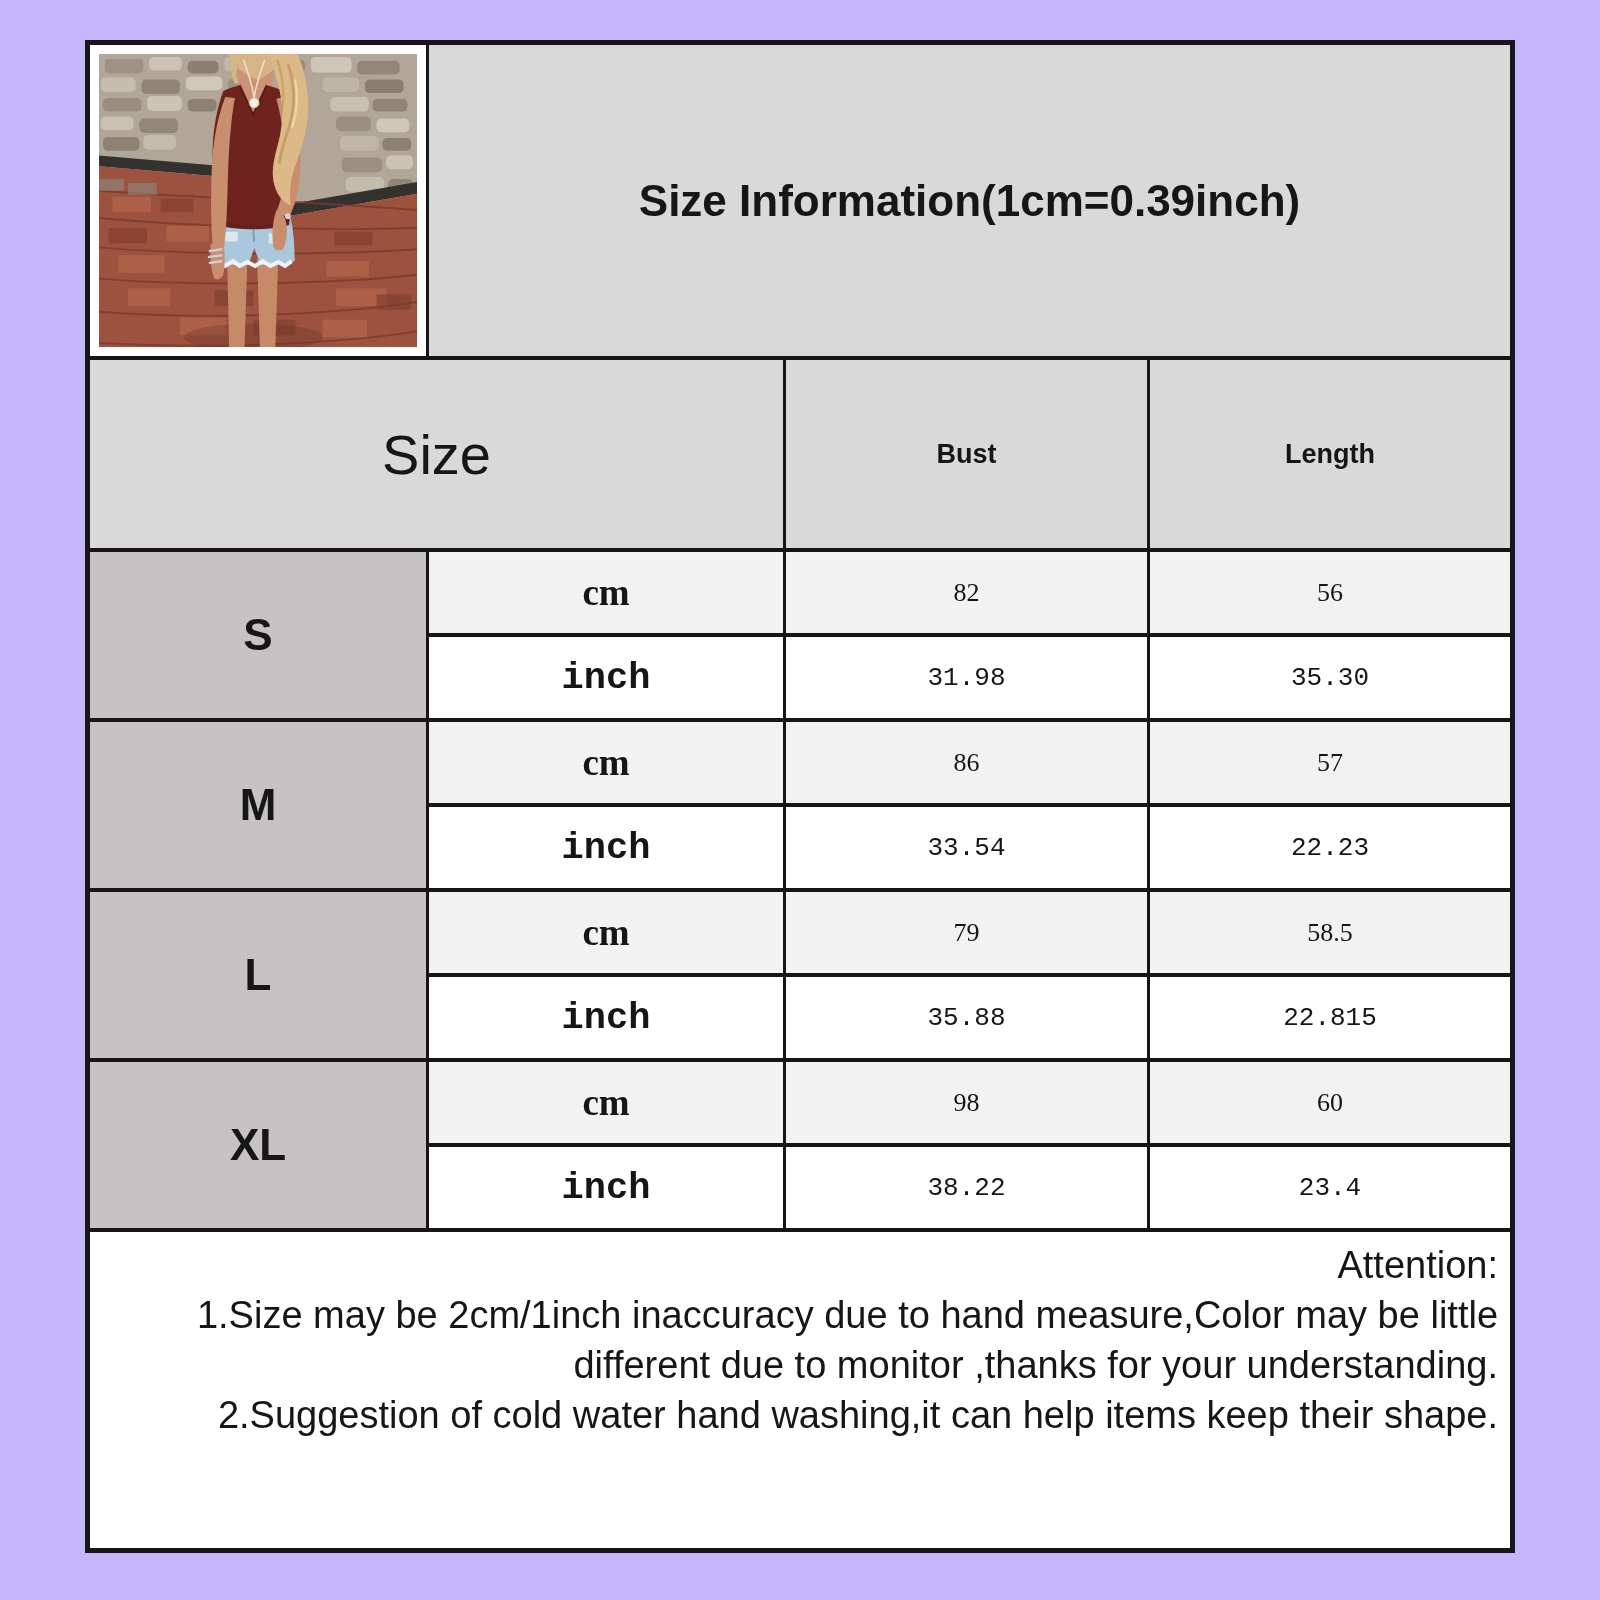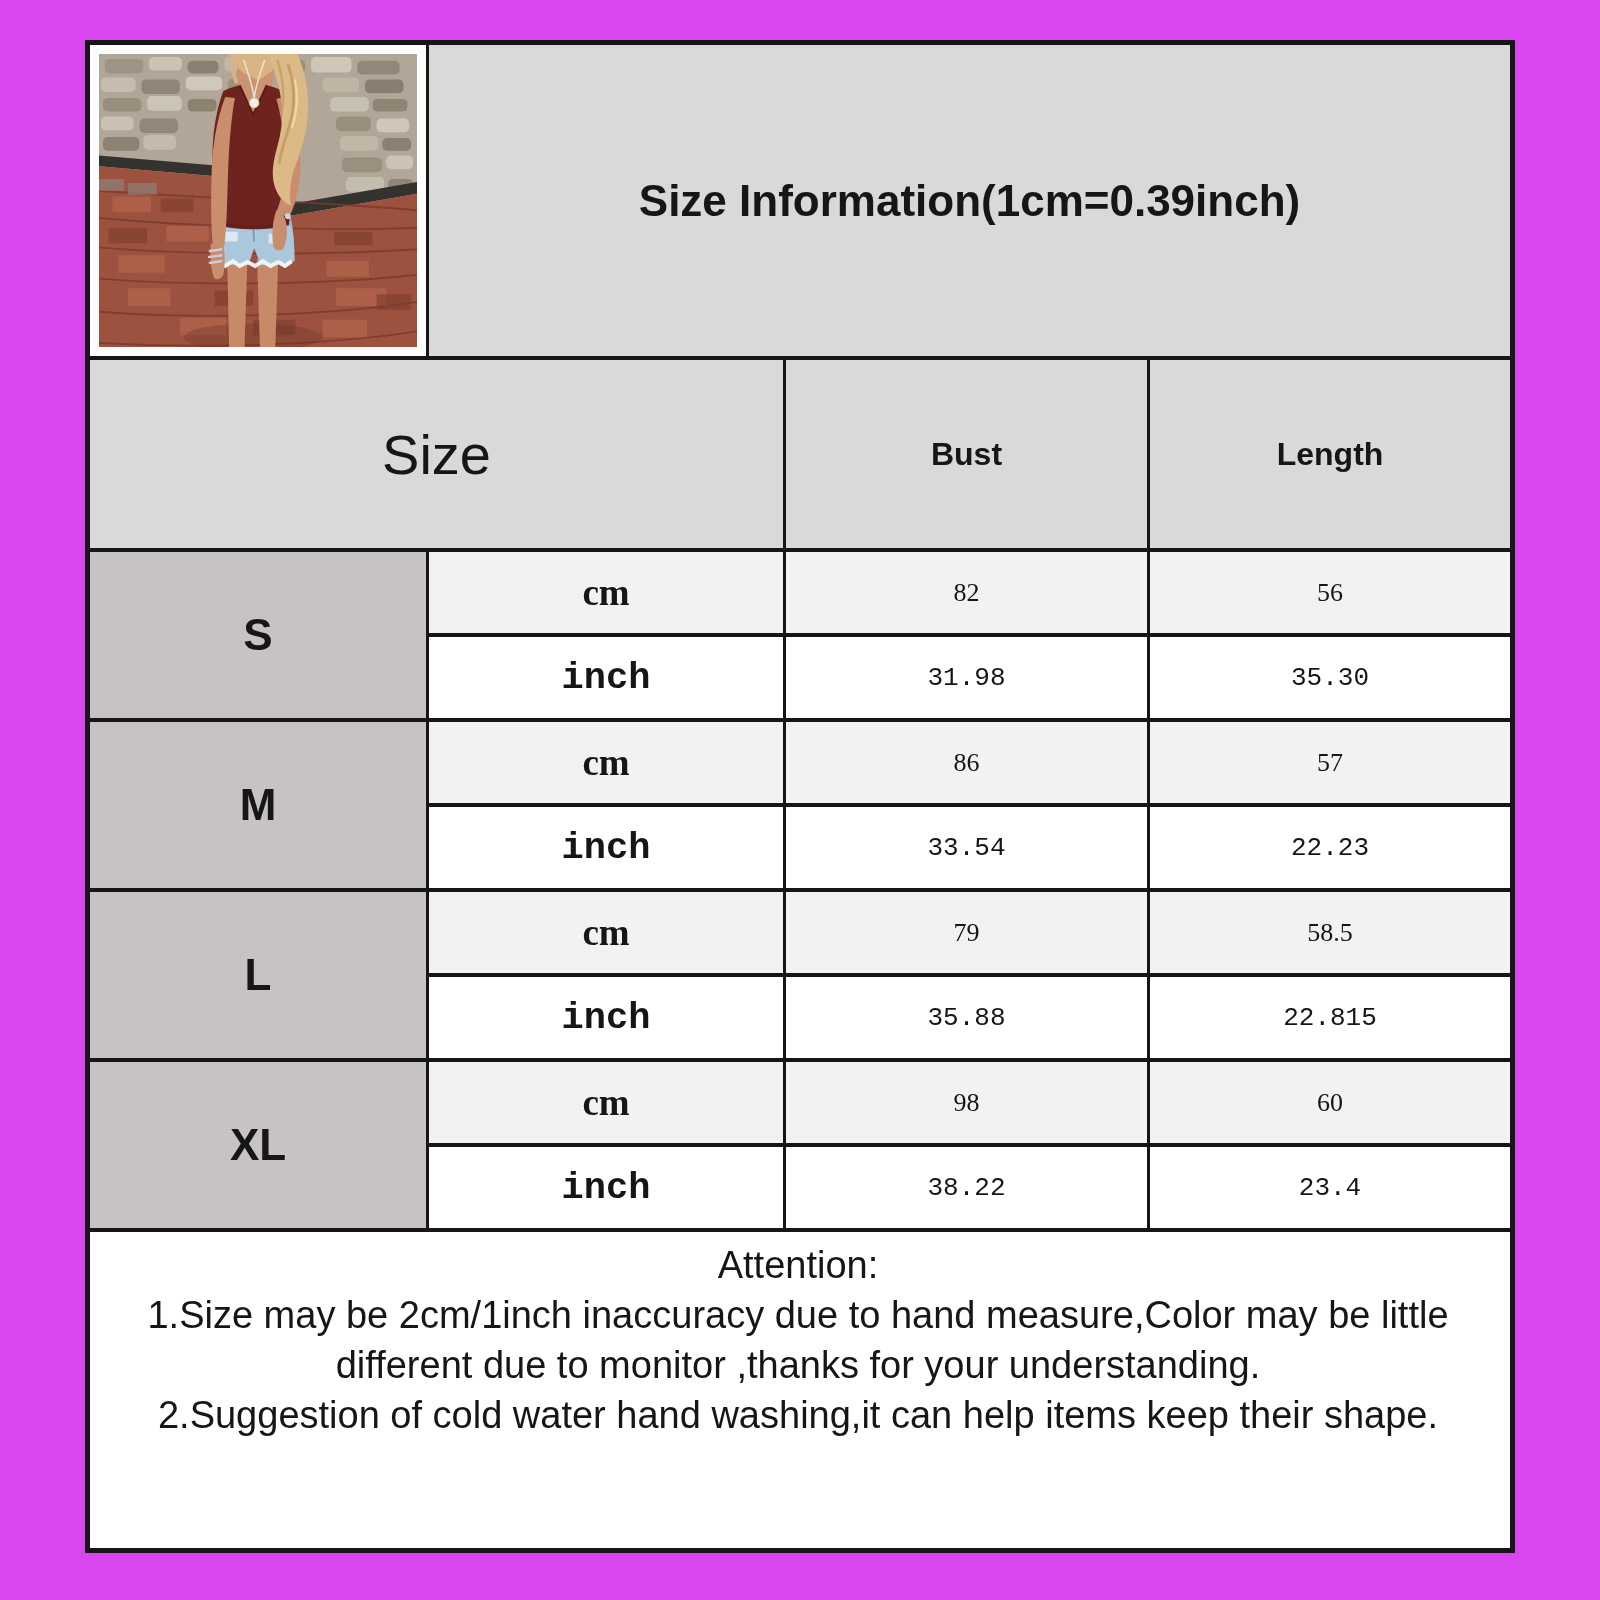--- a/index.html
+++ b/index.html
@@ -10,21 +10,21 @@
     --border:#161616;
     --text:#161616;
   }
   *{box-sizing:border-box;}
   html,body{margin:0;padding:0;background:#ffffff;}
   body{
     width:1600px;height:1600px;
     font-family:"Liberation Sans", sans-serif;
     color:var(--text);
   }
-  .page{position:relative;width:1600px;height:1600px;background:#d946ef;}
+  .page{position:relative;width:1600px;height:1600px;background:#c4b5fd;}
   table.size-table{
     position:absolute;left:85px;top:40px;
     width:1425px;
     border-collapse:collapse;
     table-layout:fixed;
     border:5px solid var(--border);
   }
   td{
     border:3px solid var(--border);
     border-top-width:4px;border-bottom-width:4px;
@@ -38,31 +38,31 @@
   tr.row-attention{height:320px;}
 
   td.photo-cell{background:#ffffff;padding:9px;}
   .photo-frame{width:100%;height:293px;background:#ffffff;}
   .photo-frame svg{display:block;width:100%;height:100%;}
 
   td.title-cell{background:var(--header-bg);}
   .title-text{font-size:44px;font-weight:bold;letter-spacing:0px;}
 
   td.h-size{background:var(--header-bg);font-size:56px;font-weight:normal;}
-  td.h-col{background:var(--header-bg);font-size:32px;font-weight:bold;}
+  td.h-col{background:var(--header-bg);font-size:27px;font-weight:bold;}
 
   td.size-label{background:var(--size-col-bg);font-size:44px;font-weight:bold;}
   tr.row-cm td.unit, tr.row-cm td.val{background:var(--cm-row-bg);font-family:Liberation Serif, serif;}
   tr.row-inch td.unit, tr.row-inch td.val{background:var(--inch-row-bg);font-family:Liberation Mono, monospace;}
   td.unit{font-size:37px;font-weight:bold;}
   td.val{font-size:26px;font-weight:normal;}
 
   td.attention-cell{
     background:#ffffff;
-    text-align:center;vertical-align:top;
+    text-align:right;vertical-align:top;
     padding:8px 12px 0 8px;
     font-size:38px;line-height:50px;
   }
 </style>
 </head>
 <body>
 
 <div class="page">
   <table class="size-table">
     <colgroup>

